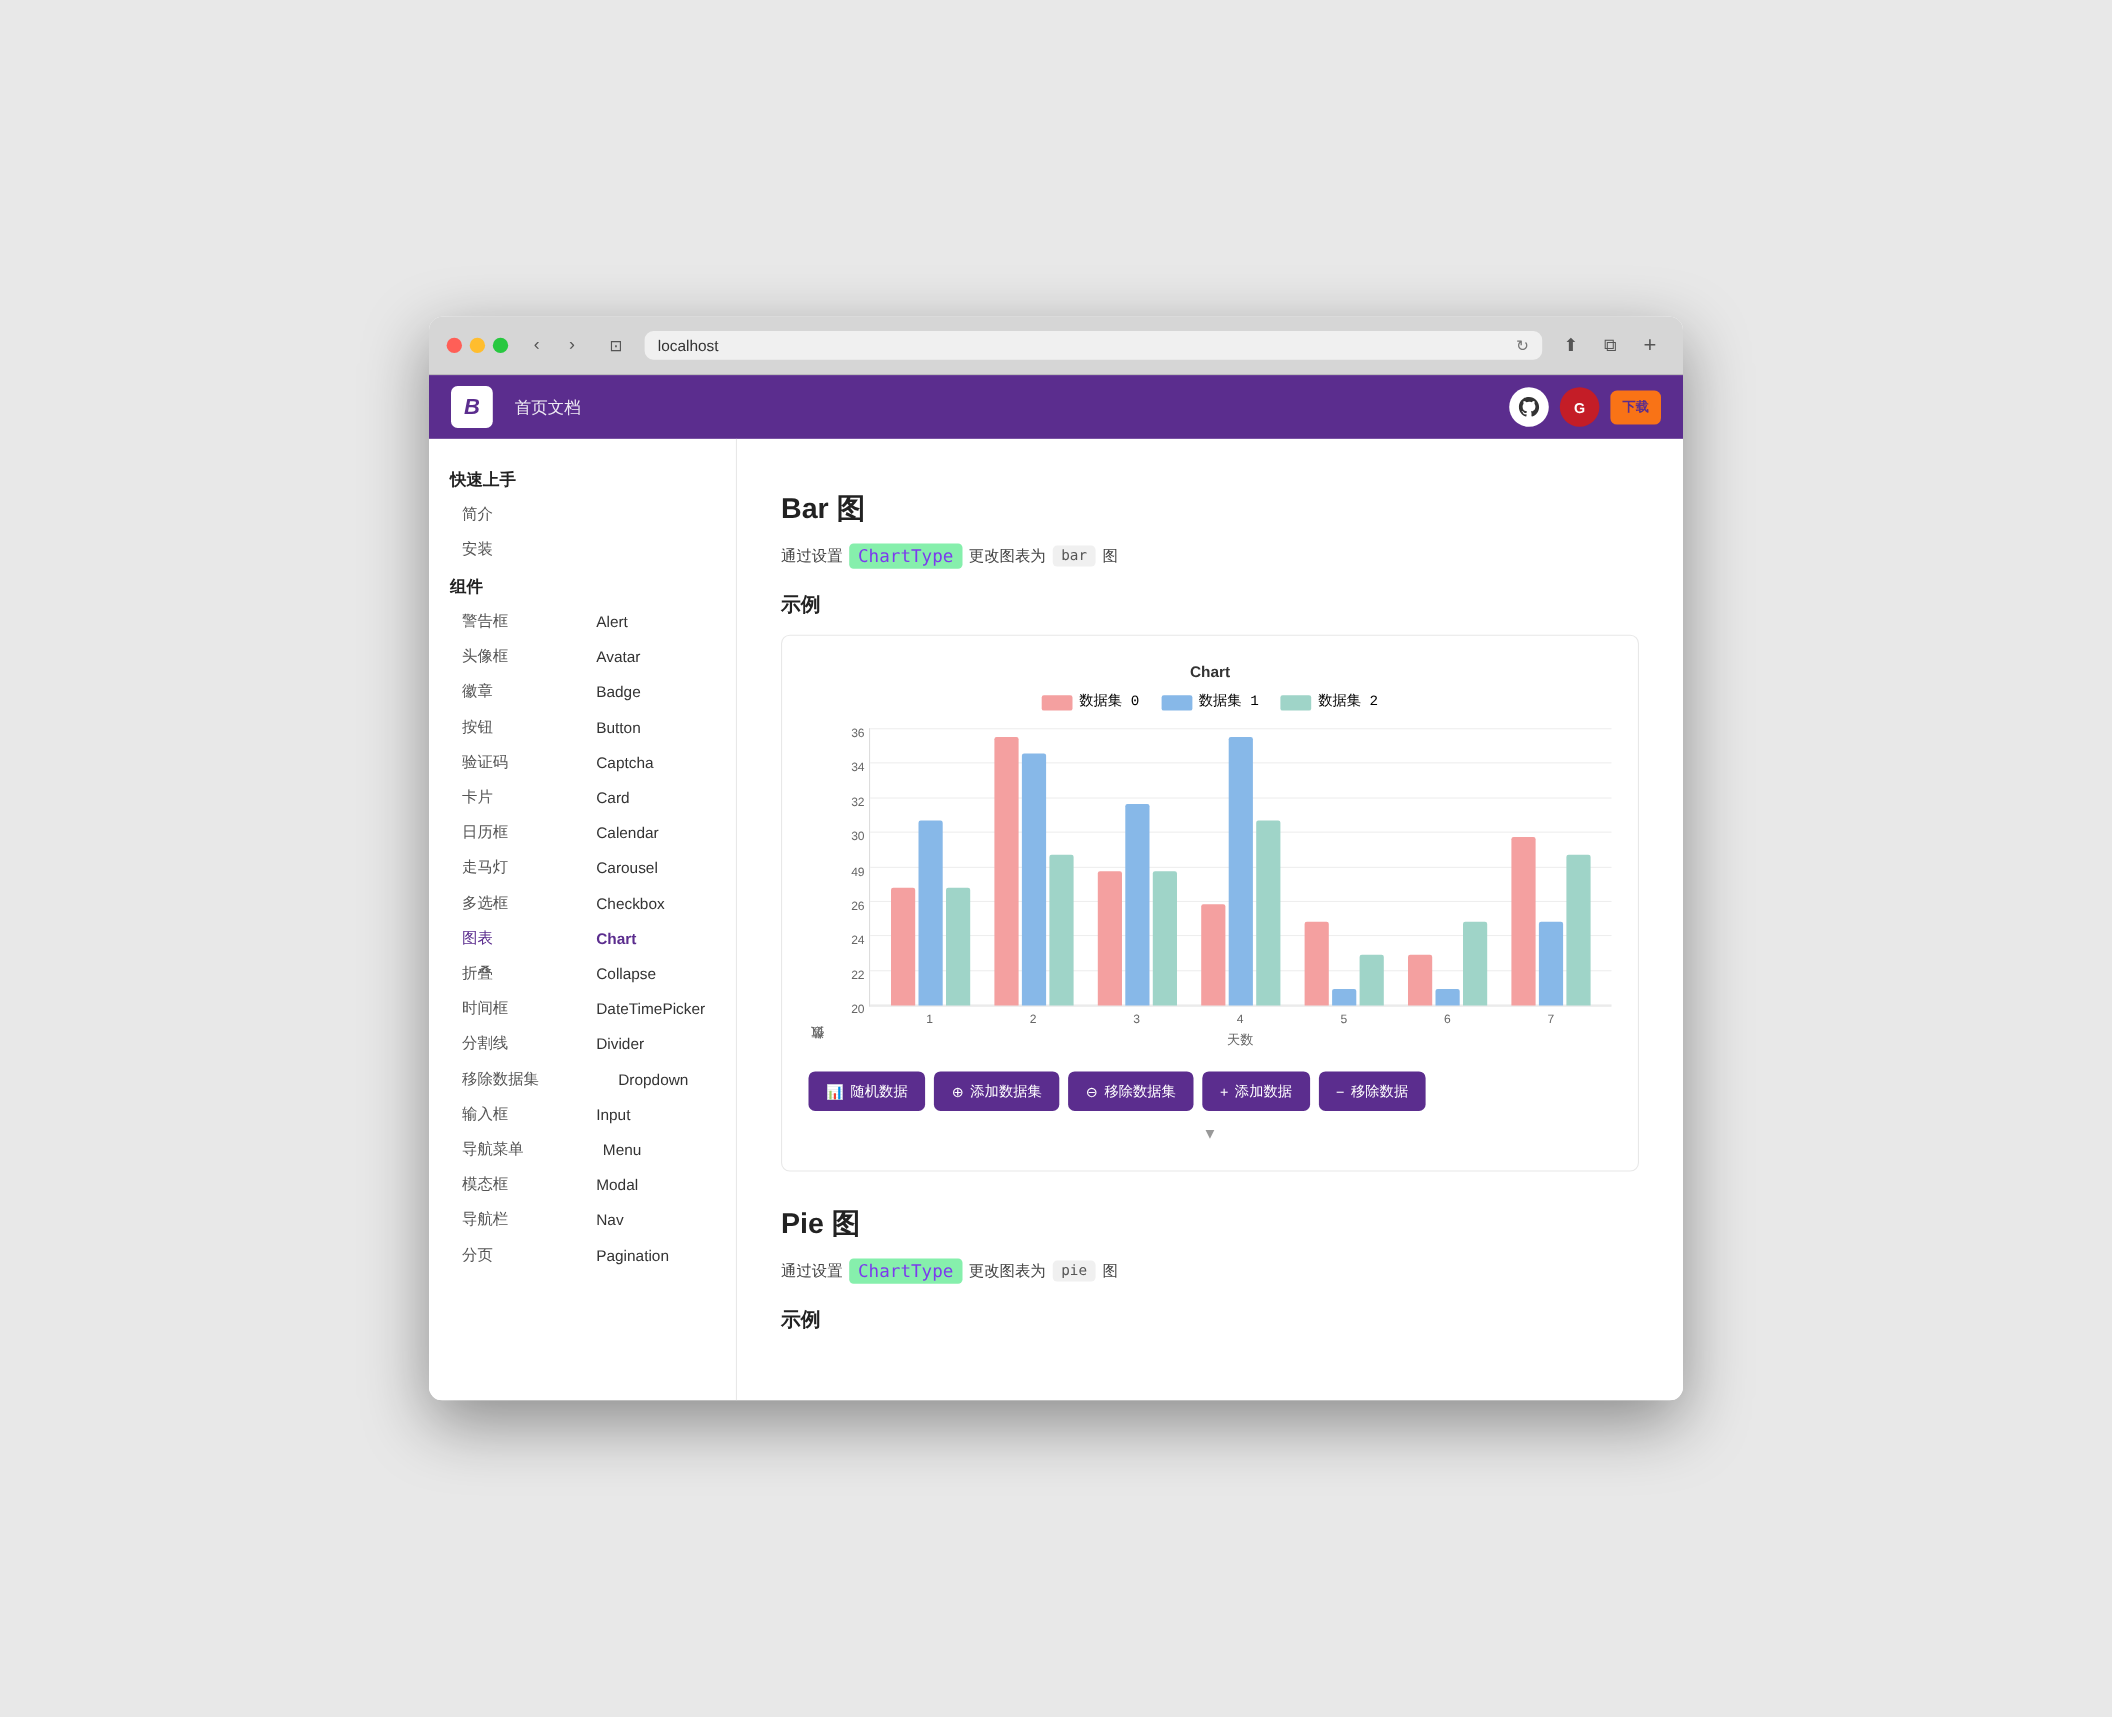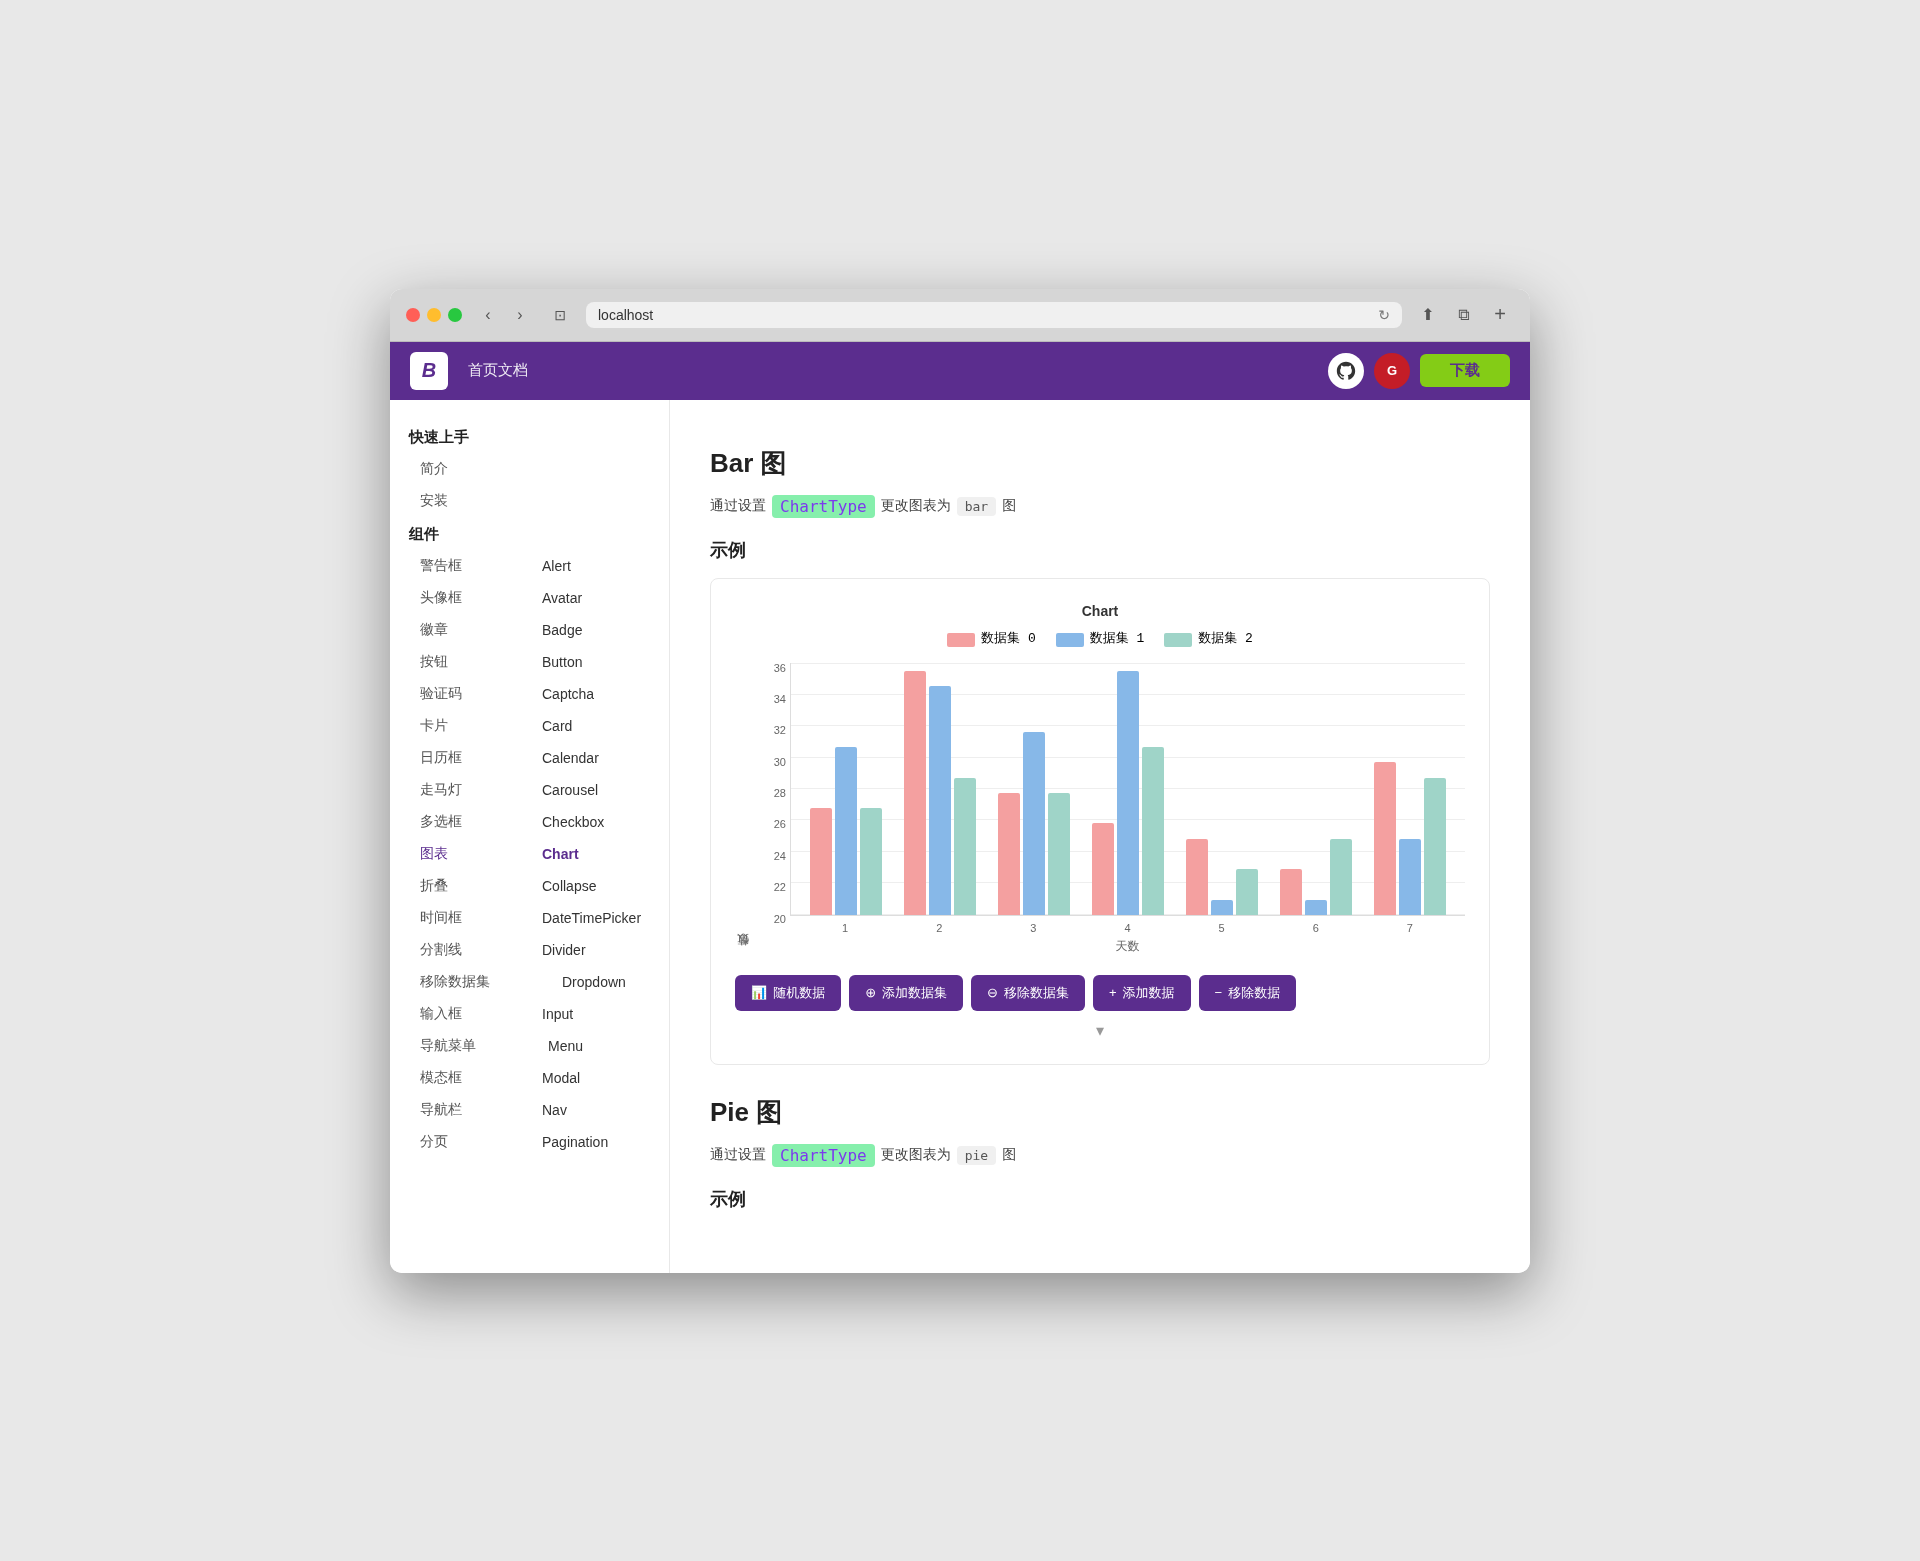--- a/index.html
+++ b/index.html
@@ -109,23 +109,23 @@
       width: 36px; height: 36px; border-radius: 50%;
       background: #fff; display: flex; align-items: center;
       justify-content: center; cursor: pointer;
     }
     .gitee-icon {
       width: 36px; height: 36px; border-radius: 50%;
       background: #c41d27; display: flex; align-items: center;
       justify-content: center; cursor: pointer; color: #fff; font-weight: bold; font-size: 14px;
     }
     .download-btn {
-      background: #84cc16; color: #5b2d8e; border: none;
-      padding: 7px 30px; border-radius: 6px; cursor: pointer;
-      font-size: 15px; font-weight: 600;
+      background: #f97316; color: #5b2d8e; border: none;
+      padding: 7px 11px; border-radius: 6px; cursor: pointer;
+      font-size: 12px; font-weight: 600;
     }
 
     
     .app-body { display: flex; flex: 1; min-height: 0; }
 
     
     .sidebar {
       width: 280px;
       min-width: 280px;
       background: #fff;
@@ -519,21 +519,21 @@
             <div class="chart-wrapper">
               <div class="y-axis-title-wrap">
                 <span>数值</span>
               </div>
               <div class="y-axis-labels" id="y-axis-labels">
 
               <div class="y-axis-label">20</div>
                   <div class="y-axis-label">22</div>
                   <div class="y-axis-label">24</div>
                   <div class="y-axis-label">26</div>
-                  <div class="y-axis-label">28</div>
+                  <div class="y-axis-label">49</div>
                   <div class="y-axis-label">30</div>
                   <div class="y-axis-label">32</div>
                   <div class="y-axis-label">34</div>
                   <div class="y-axis-label">36</div>
                 </div>
               <div class="chart-inner">
                 <div class="bars-area" id="bars-area">
                   <div class="grid-lines" id="grid-lines">
                       <div class="grid-line"></div>
                       <div class="grid-line"></div>

